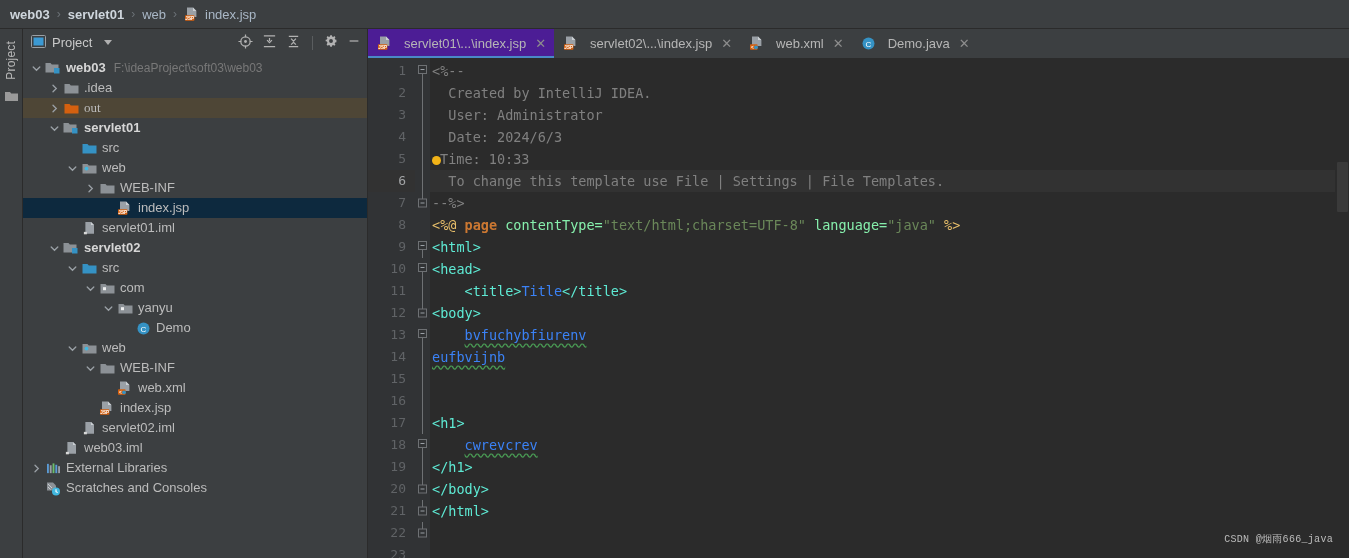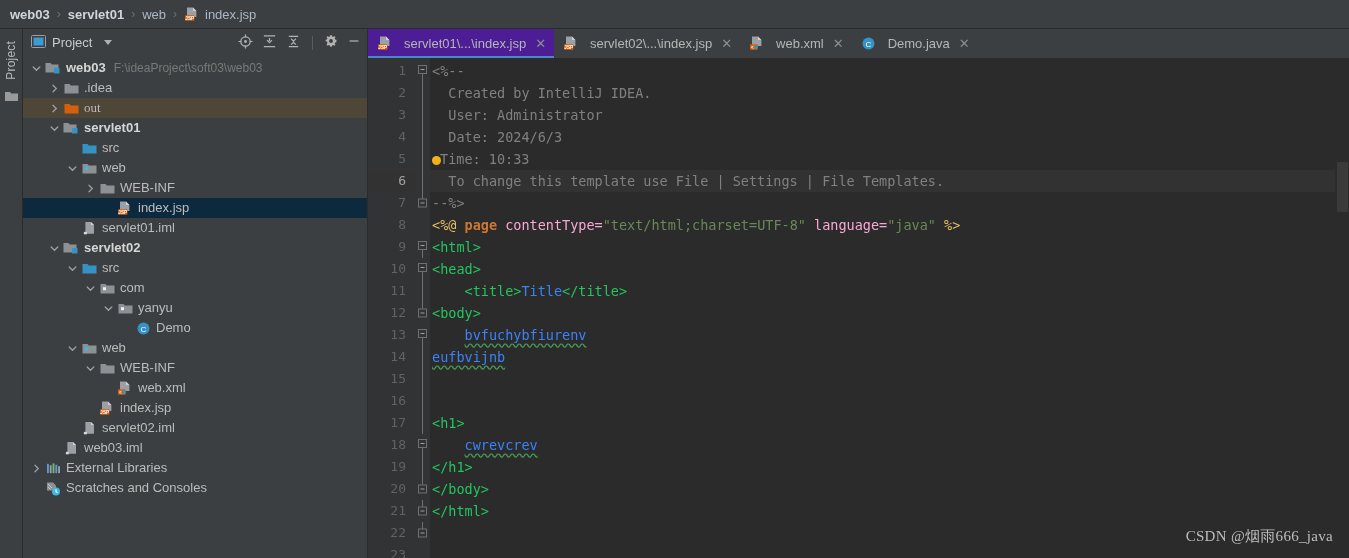--- a/index.html
+++ b/index.html
@@ -110,45 +110,45 @@
     width:15px;min-width:15px;background:#313335;padding-top:2px;position:relative;
   }
   .foldcol .fl{height:22px;position:relative;}
   .code{
     flex:1;background:#2b2b2b;padding-top:2px;overflow:hidden;position:relative;
     font-family:"DejaVu Sans Mono","Liberation Mono",monospace;font-size:13.5px;
   }
   .cline{height:22px;line-height:22px;white-space:pre;padding-left:2px;}
   .cline.cur{background:#323232;}
   .tok-cmt{color:#808080;}
-  .tok-tag{color:#22c55e;}
+  .tok-tag{color:#5eead4;}
   .tok-dir{color:#e8bf6a;}
   .tok-kw{color:#cc7832;font-weight:bold;}
-  .tok-attr{color:#f9a8d4;}
+  .tok-attr{color:#86efac;}
   .tok-str{color:#6a8759;}
   .tok-txt{color:#3b82f6;}
   .tok-plain{color:#a9b7c6;}
   .spell{
     text-decoration:underline wavy #499c54;
     text-underline-offset:3px;
   }
   .bulb{
     display:inline-block;width:9px;height:9px;border-radius:50%;
     background:#f0b217;vertical-align:middle;margin-right:-1px;
   }
   
   .rgutter{
     width:13px;min-width:13px;background:#2b2b2b;border-left:1px solid #2b2b2b;position:relative;
   }
   .rgutter .thumb{position:absolute;left:1px;right:1px;top:104px;height:50px;background:#3a3a3a;border-radius:1px;}
 
   .watermark{
     position:absolute;right:16px;bottom:12px;
-    font-size:15px;color:#c8c8c8;opacity:.92;letter-spacing:.3px;
-    font-family:Liberation Serif, serif;
+    font-size:10px;color:#c8c8c8;opacity:.92;letter-spacing:.3px;
+    font-family:Liberation Mono, monospace;
   }
 </style>
 </head>
 <body>
 
 <div class="app">
 
   <div class="breadcrumb-bar">
     <div id="crumbs" style="display:flex;align-items:center;">
         <span class="crumb">

